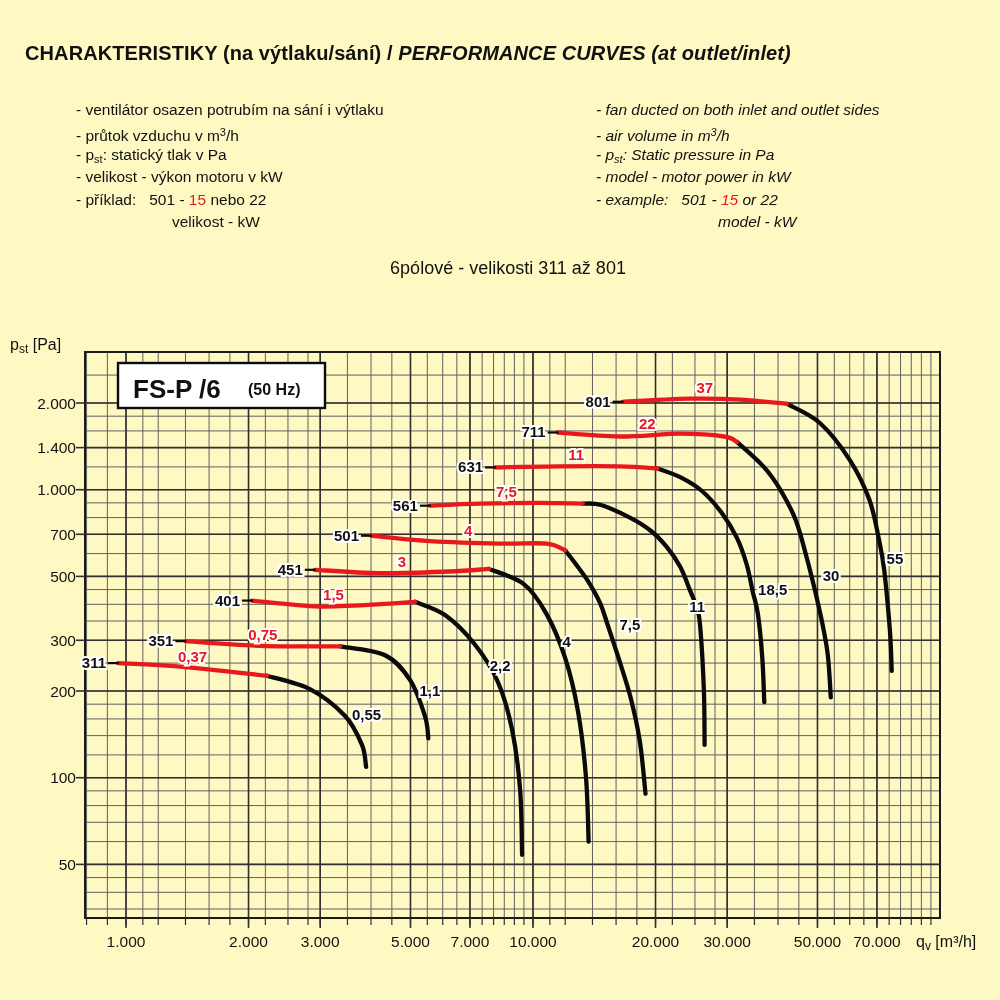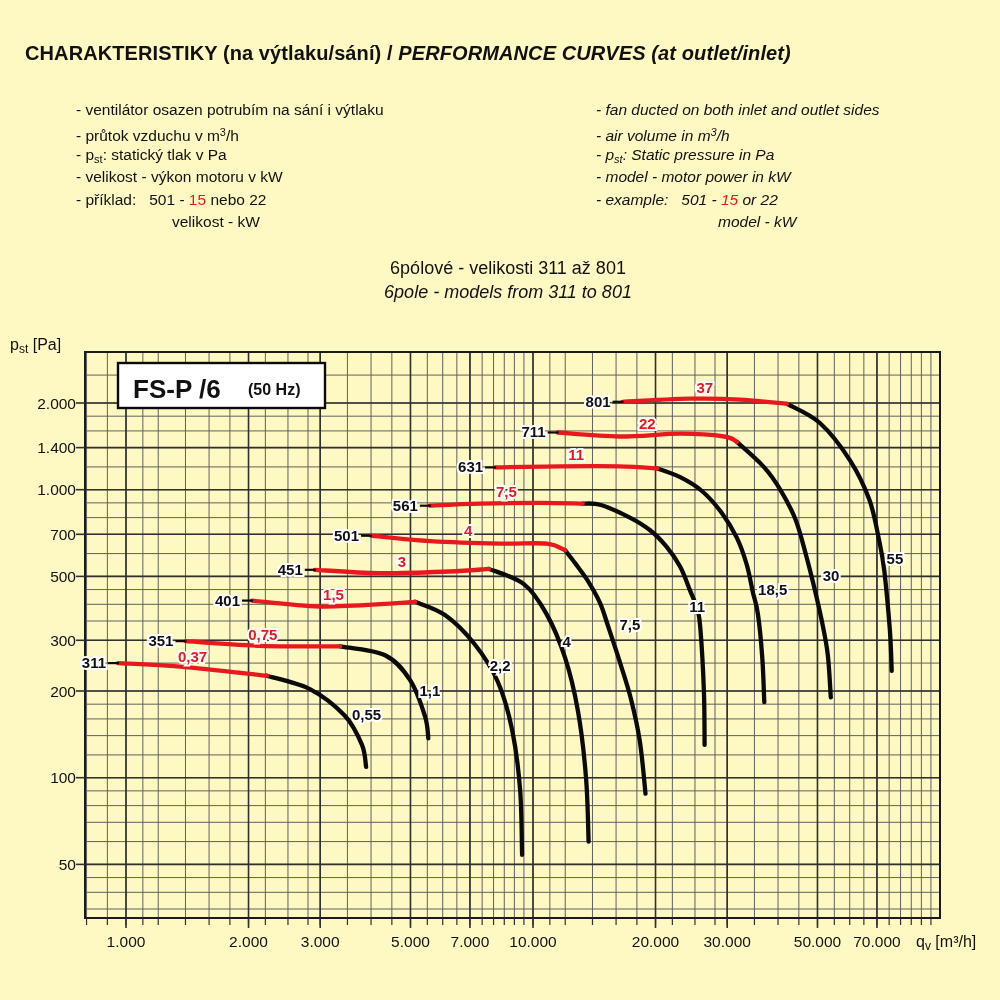--- a/index.html
+++ b/index.html
@@ -22,21 +22,20 @@
 
 <div class="page">
 
   <div class="title"><span>CHARAKTERISTIKY (na výtlaku/sání) / </span><span class="i">PERFORMANCE CURVES (at outlet/inlet)</span></div>
 
   <div class="notes-col" id="notes-left"><div class="note-line"><span>- ventilátor osazen potrubím na sání i výtlaku</span></div><div class="note-line"><span>- průtok vzduchu v m</span><span class="sup">3</span><span>/h</span></div><div class="note-line"><span>- p</span><span class="sub">st</span><span>: statický tlak v Pa</span></div><div class="note-line"><span>- velikost - výkon motoru v kW</span></div><div class="note-line"><span>- příklad:   501 - </span><span class="red">15</span><span> nebo 22</span></div><div class="note-line" style="padding-left: 96px;"><span>velikost - kW</span></div></div>
   <div class="notes-col notes-right" id="notes-right"><div class="note-line"><span>- fan ducted on both inlet and outlet sides</span></div><div class="note-line"><span>- air volume in m</span><span class="sup">3</span><span>/h</span></div><div class="note-line"><span>- p</span><span class="sub">st</span><span>: Static pressure in Pa</span></div><div class="note-line"><span>- model - motor power in kW</span></div><div class="note-line"><span>- example:   501 - </span><span class="red">15</span><span> or 22</span></div><div class="note-line" style="padding-left: 122px;"><span>model - kW</span></div></div>
 
   <div class="subtitle">
     <div>6pólové - velikosti 311 až 801</div>
-    <div class="i">6pole - models from 311 to 801</div>
   </div>
 
   <svg id="chart-svg" viewBox="0 0 1000 1000">
       <g>
         <line x1="86.55762470572105" y1="352" x2="86.55762470572105" y2="918" stroke="#606060" stroke-width="1"></line>
         <line x1="107.37670134180523" y1="352" x2="107.37670134180523" y2="918" stroke="#606060" stroke-width="1"></line>
         <line x1="126" y1="352" x2="126" y2="918" stroke="#606060" stroke-width="1"></line>
         <line x1="142.8468228593976" y1="352" x2="142.8468228593976" y2="918" stroke="#606060" stroke-width="1"></line>
         <line x1="158.2267671413833" y1="352" x2="158.2267671413833" y2="918" stroke="#606060" stroke-width="1"></line>
         <line x1="185.47411052104286" y1="352" x2="185.47411052104286" y2="918" stroke="#606060" stroke-width="1"></line>

